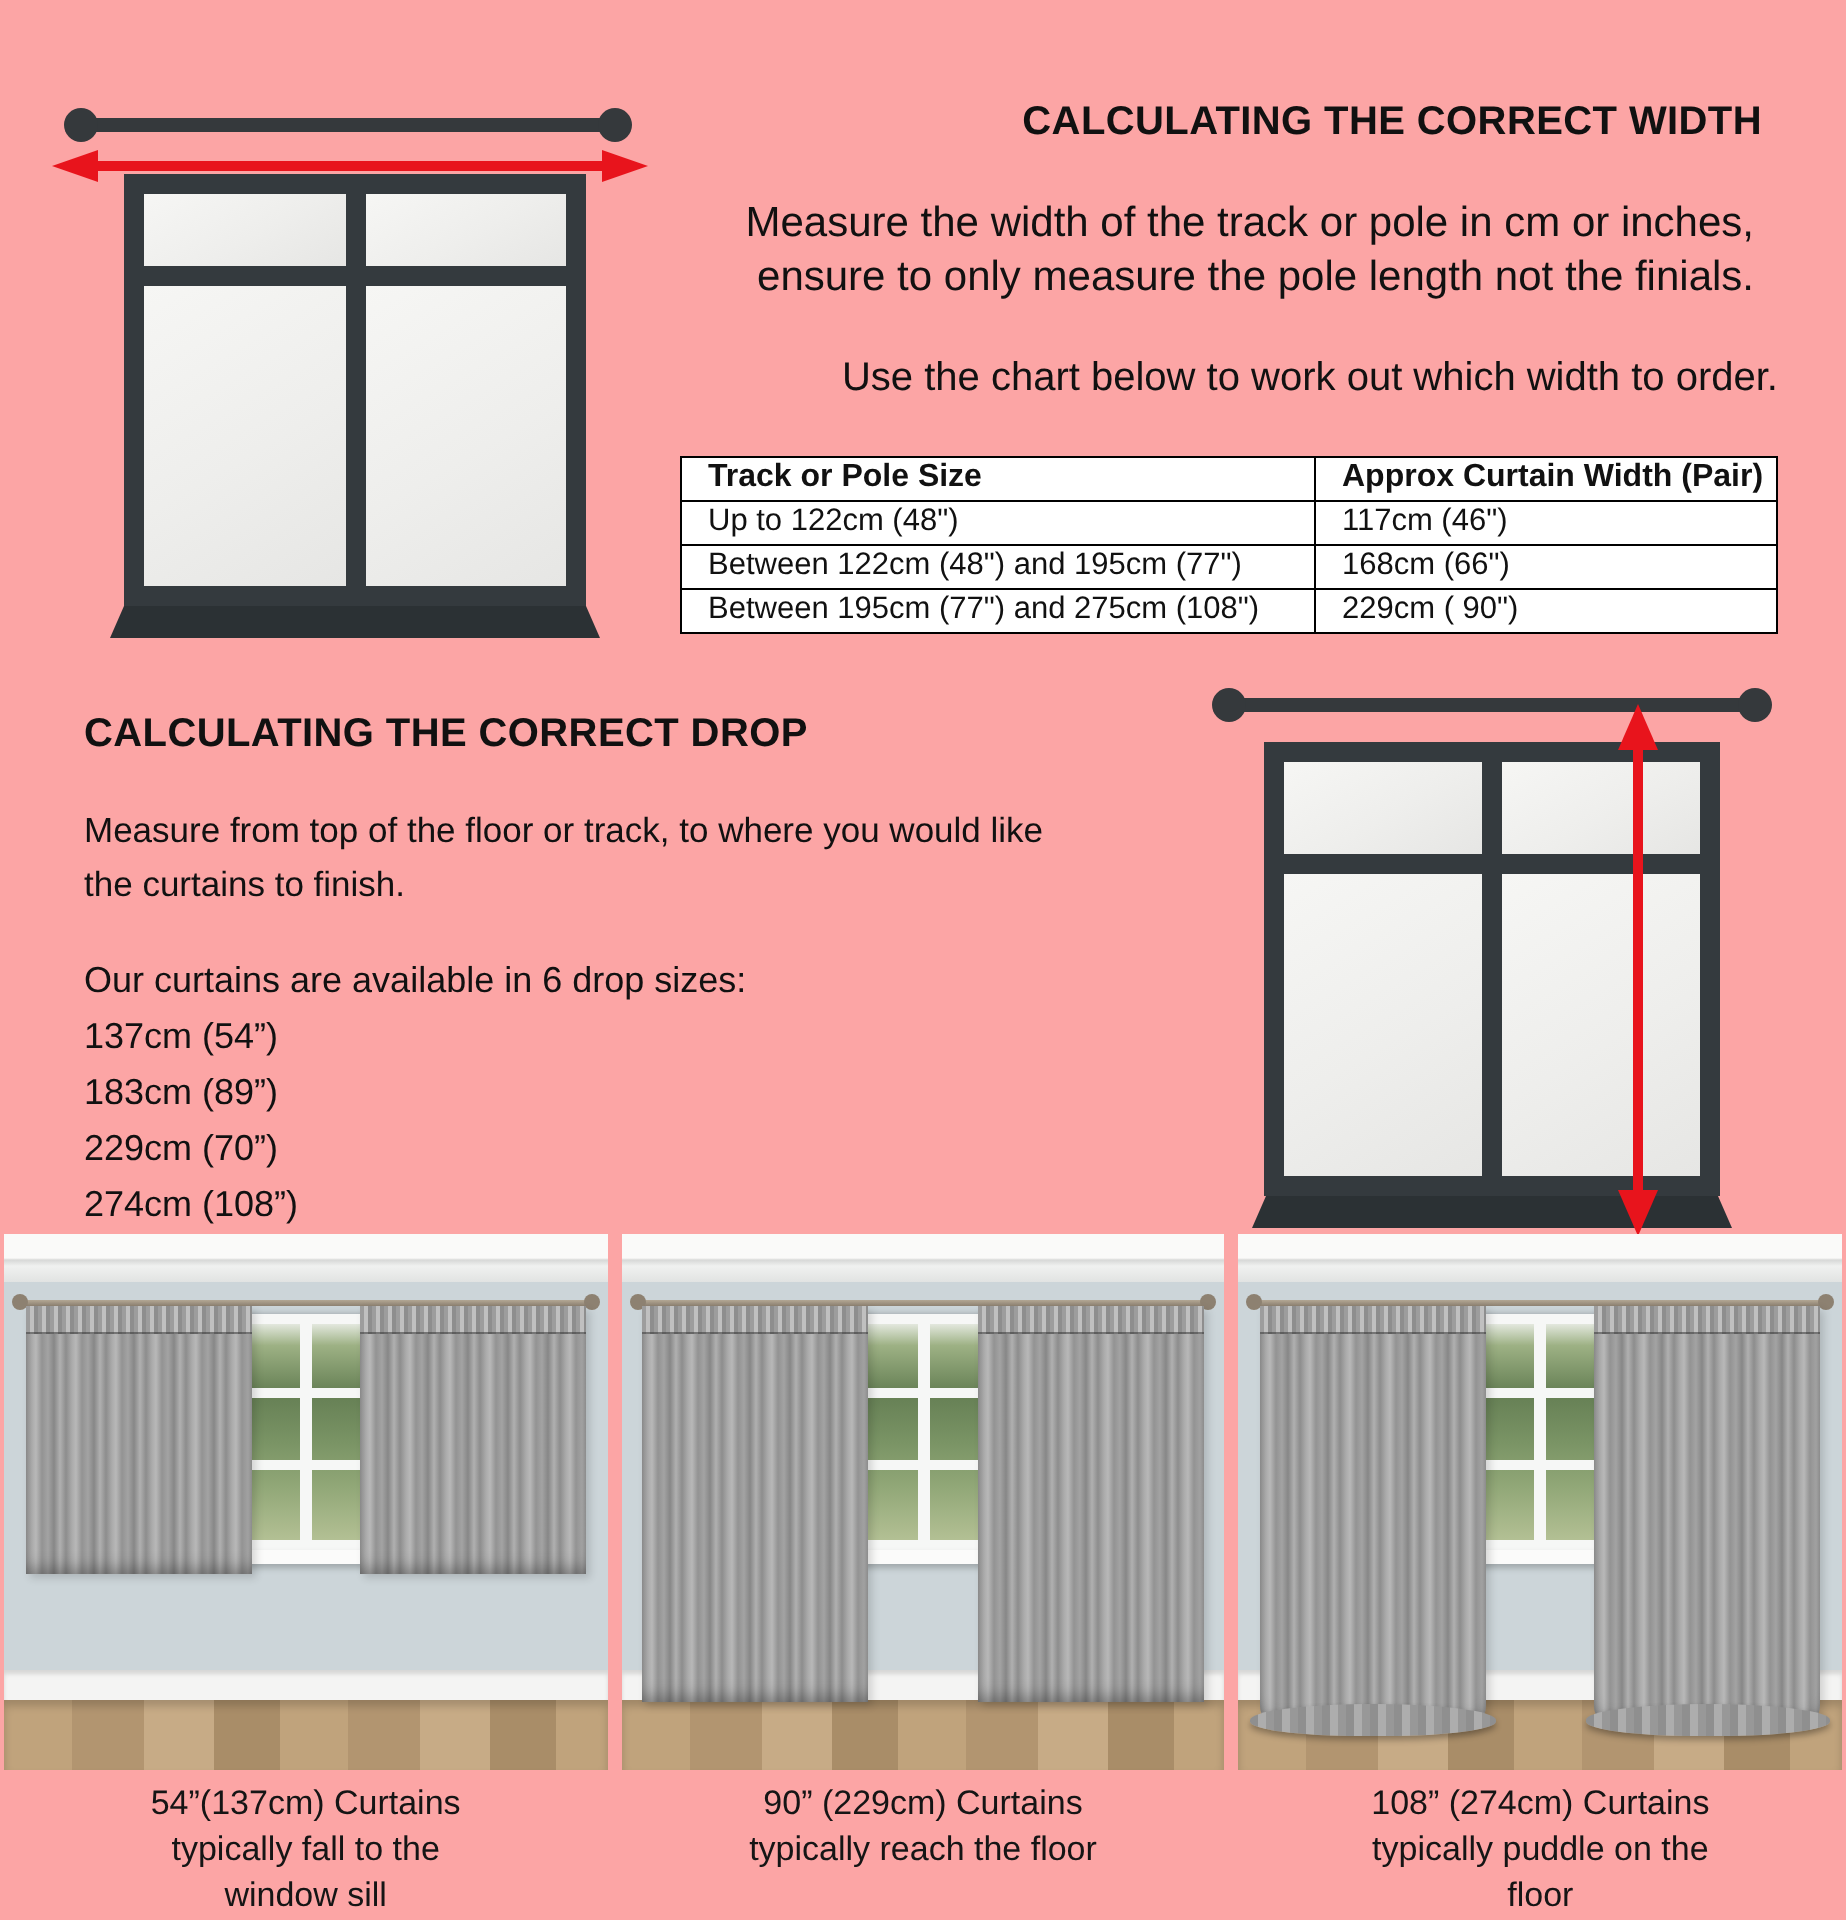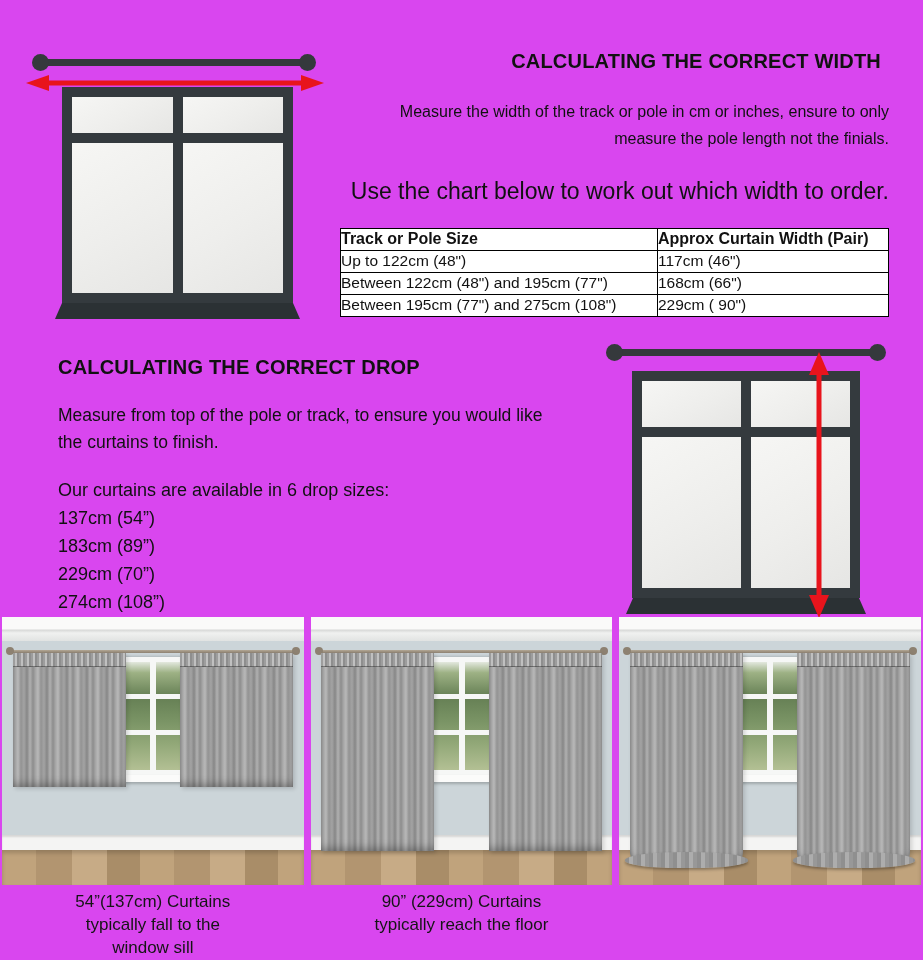--- a/index.html
+++ b/index.html
@@ -1,19 +1,19 @@
 <!DOCTYPE html>
 <html><head>
 <meta charset="utf-8">
 <style>
   * { box-sizing: border-box; }
   html,body { margin:0; padding:0; }
   .page {
     position:relative; width:923px; height:960px;
-    background:#d946ef; overflow:hidden;
+    background:#fca5a5; overflow:hidden;
     font-family:"Liberation Sans", sans-serif; color:#111;
   }
 
   
   .pole { position:absolute; height:7px; background:#35393c; border-radius:3px; }
   .pole::before, .pole::after {
     content:""; position:absolute; top:-5px; width:17px; height:17px;
     border-radius:50%; background:#35393c;
   }
   .pole::before { left:-4px; } .pole::after { right:-4px; }
@@ -33,36 +33,36 @@
   #dsill-width { left:55px; top:303px; width:245px; height:16px; }
   #dsill-drop  { left:626px; top:598px; width:240px; height:16px; }
 
   .arrow-svg { position:absolute; display:block; }
   #arrow-width { left:26px; top:74px; width:298px; height:18px; }
   #arrow-drop  { left:806px; top:352px; width:26px; height:266px; }
 
   
   .width-text { position:absolute; left:333px; top:50px; width:556px; text-align:right; }
   .width-text h1 { font-size:20px; font-weight:bold; margin:0 0 25px; padding-right:8px; letter-spacing:.2px; }
-  .width-text .measure-note { font-size:16px; line-height:27px; margin:0 0 26px 16px; }
-  .width-text .chart-note   { font-size:23px; margin:0; }
+  .width-text .measure-note { font-size:21px; line-height:27px; margin:0 12px 26px 16px; }
+  .width-text .chart-note   { font-size:20px; margin:0; }
 
   .size-table {
     position:absolute; left:340px; top:228px; width:549px;
     border-collapse:collapse; background:#ffffff; table-layout:fixed;
   }
   .size-table th, .size-table td {
-    border:1.6px solid #000; padding:1px 0 2px; text-align:left; white-space:nowrap; overflow:hidden;
+    border:1.6px solid #000; padding:1px 13px 2px; text-align:left; white-space:nowrap; overflow:hidden;
   }
   .size-table th { font-size:16px; }
   .size-table td { font-size:15.5px; }
   .size-table .col1 { width:317px; }
 
   
-  .drop-text { position:absolute; left:58px; top:356px; width:545px; }
+  .drop-text { position:absolute; left:42px; top:356px; width:545px; }
   .drop-text h2 { font-size:20px; font-weight:bold; margin:0 0 23px; letter-spacing:.2px; }
   .drop-text .drop-body { font-size:17.5px; line-height:27px; width:500px; margin:0 0 20px; }
   .drop-text .sizes-intro { font-size:18px; line-height:28px; margin:0; }
   .drop-text .sizes-list { list-style:none; margin:0; padding:0; font-size:18px; line-height:28px; }
 
   
   .examples {
     position:absolute; left:0; top:617px; width:100%;
     display:flex; gap:7px; padding:0 2px;
   }
@@ -160,21 +160,21 @@
       </tr>
       <tr>
         <td>Between 195cm (77") and 275cm (108")</td>
         <td>229cm ( 90")</td>
       </tr>
     </tbody>
   </table>
 
   <section class="drop-text">
     <h2>CALCULATING THE CORRECT DROP</h2>
-    <p class="drop-body">Measure from top of the pole or track, to ensure you would like the curtains to finish.</p>
+    <p class="drop-body">Measure from top of the floor or track, to where you would like the curtains to finish.</p>
     <p class="sizes-intro">Our curtains are available in 6 drop sizes:</p>
     <ul class="sizes-list">
       <li>137cm (54”)</li>
       <li>183cm (89”)</li>
       <li>229cm (70”)</li>
       <li>274cm (108”)</li>
     </ul>
   </section>
 
   <div>
@@ -249,16 +249,17 @@
             <i class="bar h h2"></i>
           </div>
         </div>
         <div class="sill-ph"></div>
         <div class="skirting"></div>
         <div class="floor"></div>
         <div class="rod"></div>
         <div class="curtain left"></div>
         <div class="curtain right"></div>
       </div>
+      <figcaption>108” (274cm) Curtains typically puddle on the floor</figcaption>
     </figure>
 
   </div>
 </div>
 
 </body></html>

